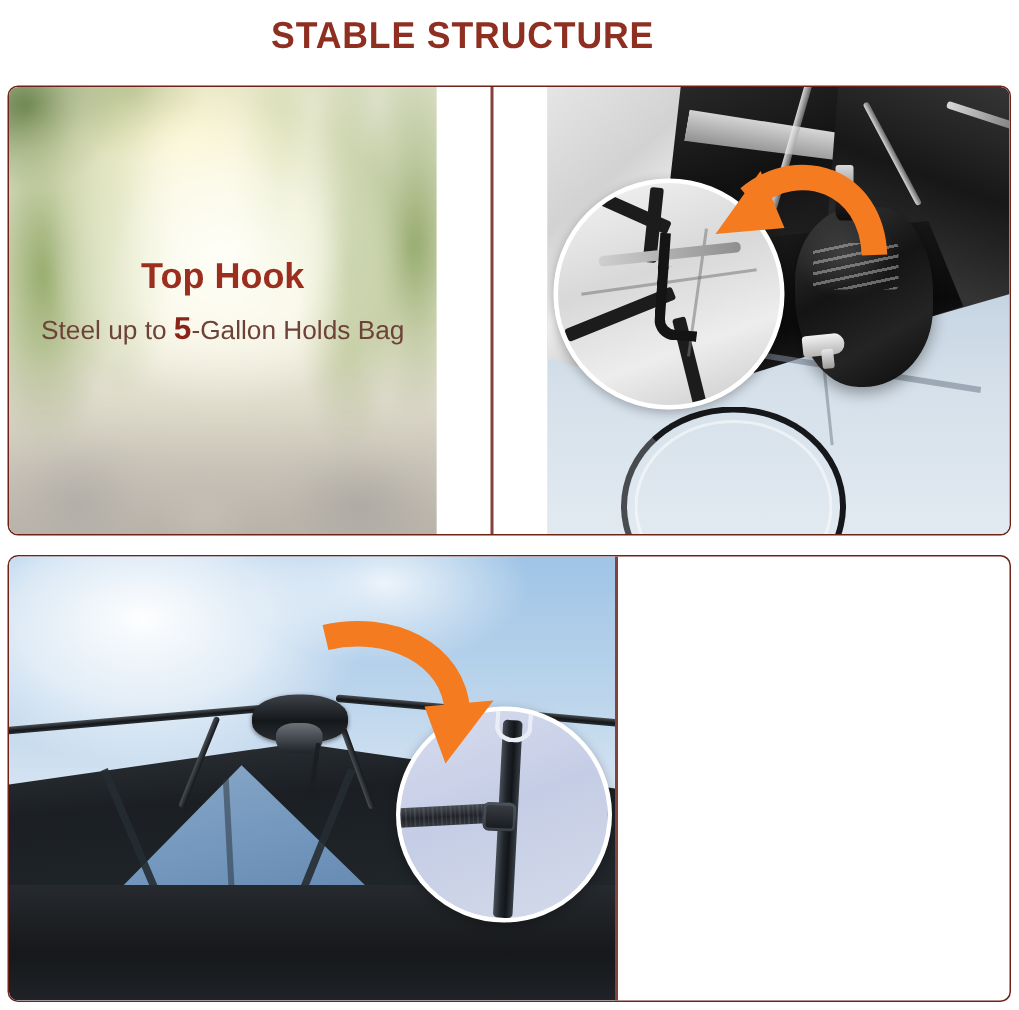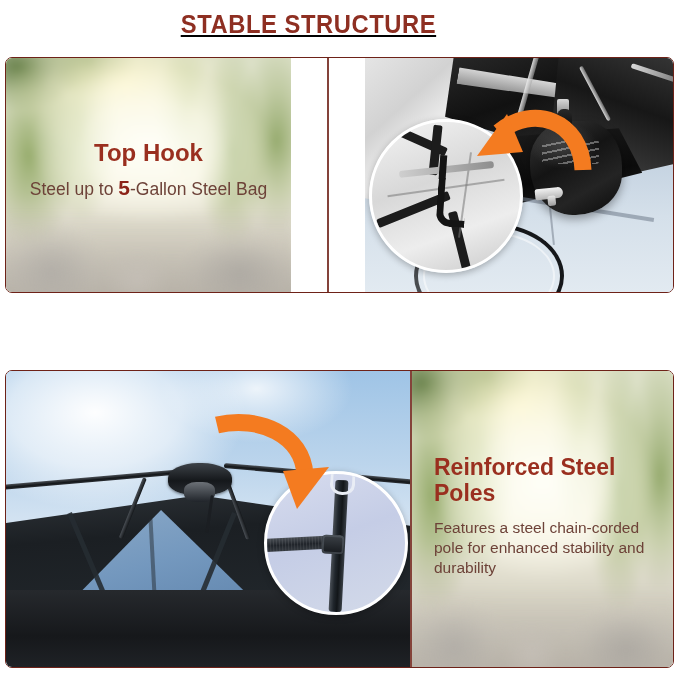--- a/index.html
+++ b/index.html
@@ -26,21 +26,20 @@
   
   .title-bar {
     position: absolute;
     left: 0;
     top: 0;
     width: 617px;
     height: 48px;
     display: flex;
     align-items: center;
     justify-content: center;
-    text-decoration: underline;
   }
   .title-text {
     font-family: "Liberation Sans", sans-serif;
     font-weight: bold;
     font-size: 25px;
     letter-spacing: 0.6px;
     color: #8e2f22;
     transform: scaleX(0.95);
     white-space: nowrap;
   }
@@ -52,21 +51,21 @@
     border: 1.5px solid #6e2218;
     border-radius: 7px;
     overflow: hidden;
     box-sizing: border-box;
     background: #ffffff;
   }
   .row-top {
     left: 5px;
     top: 57px;
     width: 669px;
-    height: 236px;
+    height: 300px;
     gap: 36px;
   }
   .row-bottom {
     left: 5px;
     top: 370px;
     width: 669px;
     height: 298px;
   }
 
   
@@ -590,21 +589,21 @@
     <span class="title-text">STABLE STRUCTURE</span>
   </div>
 
   <div class="row row-top">
 
     <div class="forest-panel panel-tophook">
       <div class="forest-bg"></div>
       <div class="forest-rocks"></div>
       <div class="forest-content">
         <p class="feat-heading">Top Hook</p>
-        <p class="feat-sub"><span>Steel up to </span><span class="big5">5</span><span>-Gallon Steel Bag</span></p>
+        <p class="feat-sub"><span>Steel up to </span><span class="big5">5</span><span>-Gallon Holds Bag</span></p>
       </div>
     </div>
 
     <div class="photo-sep"></div>
 
     <div class="photo-panel panel-tent-interior">
       <span class="sr-only">Tent interior with black 5-gallon shower bag hanging from ceiling hook</span>
 
       <div class="ti-floor"></div>
       <div class="ti-wall-left"></div>
@@ -673,23 +672,15 @@
       </div>
 
       <svg class="arrow-svg arrow-bottom" width="130" height="110" viewBox="0 0 130 110" aria-hidden="true">
         <path d="M6 16 C 48 6, 92 26, 94 66" fill="none" stroke="#f47b20" stroke-width="17" stroke-linecap="butt"></path>
         <path d="M72 62 L 118 58 L 86 100 Z" fill="#f47b20"></path>
       </svg>
     </div>
 
     <div class="photo-sep"></div>
 
-    <div class="forest-panel panel-poles">
-      <div class="forest-bg"></div>
-      <div class="forest-rocks"></div>
-      <div class="forest-content">
-        <p class="feat-heading"><span>Reinforced Steel</span><br><span>Poles</span></p>
-        <p class="feat-sub">Features a steel chain-corded pole for enhanced stability and durability</p>
-      </div>
-    </div>
   </div>
 
 </div>
 
 </body></html>

